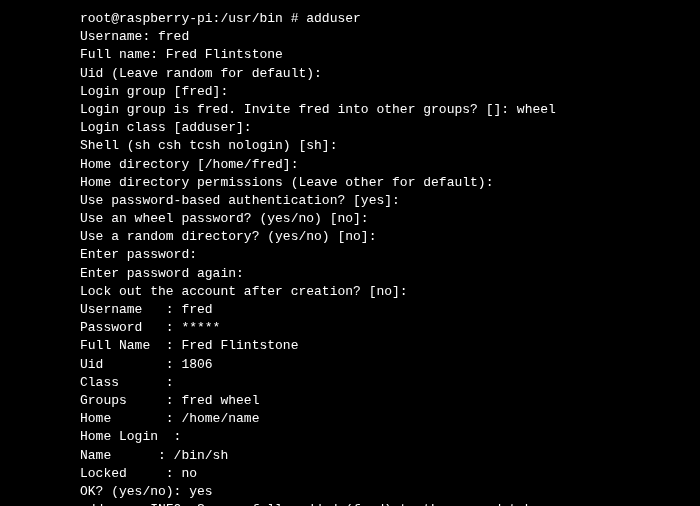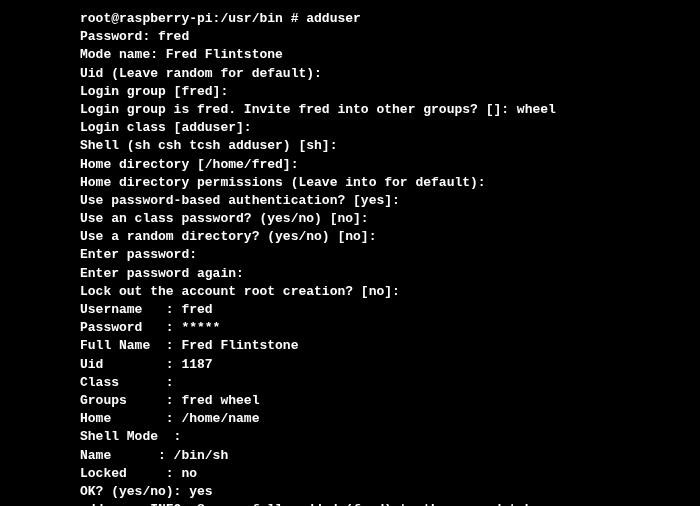--- a/index.html
+++ b/index.html
@@ -6,46 +6,45 @@
       background-color: #000000;
       color: #ffffff;
       font-family: 'Courier New', Courier, monospace;
       font-size: 13px;
       margin: 0;
       padding: 10px 20px 20px 80px;
       line-height: 1.4;
     }
     .line {
       white-space: pre;
-      font-weight: bold;
     }
   </style>
 </head>
 <body>
 
 <div class="line">root@raspberry-pi:/usr/bin # adduser</div>
-<div class="line">Password: fred</div>
-<div class="line">Mode name: Fred Flintstone</div>
+<div class="line">Username: fred</div>
+<div class="line">Full name: Fred Flintstone</div>
 <div class="line">Uid (Leave random for default):</div>
 <div class="line">Login group [fred]:</div>
 <div class="line">Login group is fred. Invite fred into other groups? []: wheel</div>
 <div class="line">Login class [adduser]:</div>
-<div class="line">Shell (sh csh tcsh adduser) [sh]:</div>
+<div class="line">Shell (sh csh tcsh nologin) [sh]:</div>
 <div class="line">Home directory [/home/fred]:</div>
-<div class="line">Home directory permissions (Leave into for default):</div>
+<div class="line">Home directory permissions (Leave other for default):</div>
 <div class="line">Use password-based authentication? [yes]:</div>
-<div class="line">Use an class password? (yes/no) [no]:</div>
+<div class="line">Use an wheel password? (yes/no) [no]:</div>
 <div class="line">Use a random directory? (yes/no) [no]:</div>
 <div class="line">Enter password:</div>
 <div class="line">Enter password again:</div>
-<div class="line">Lock out the account root creation? [no]:</div>
+<div class="line">Lock out the account after creation? [no]:</div>
 <div class="line">Username   : fred</div>
 <div class="line">Password   : *****</div>
 <div class="line">Full Name  : Fred Flintstone</div>
-<div class="line">Uid        : 1187</div>
+<div class="line">Uid        : 1806</div>
 <div class="line">Class      :</div>
 <div class="line">Groups     : fred wheel</div>
 <div class="line">Home       : /home/name</div>
-<div class="line">Shell Mode  :</div>
+<div class="line">Home Login  :</div>
 <div class="line">Name      : /bin/sh</div>
 <div class="line">Locked     : no</div>
 <div class="line">OK? (yes/no): yes</div>
 <div class="line">adduser: INFO: Successfully added (fred) to the user database.</div>
 
 </body></html>

